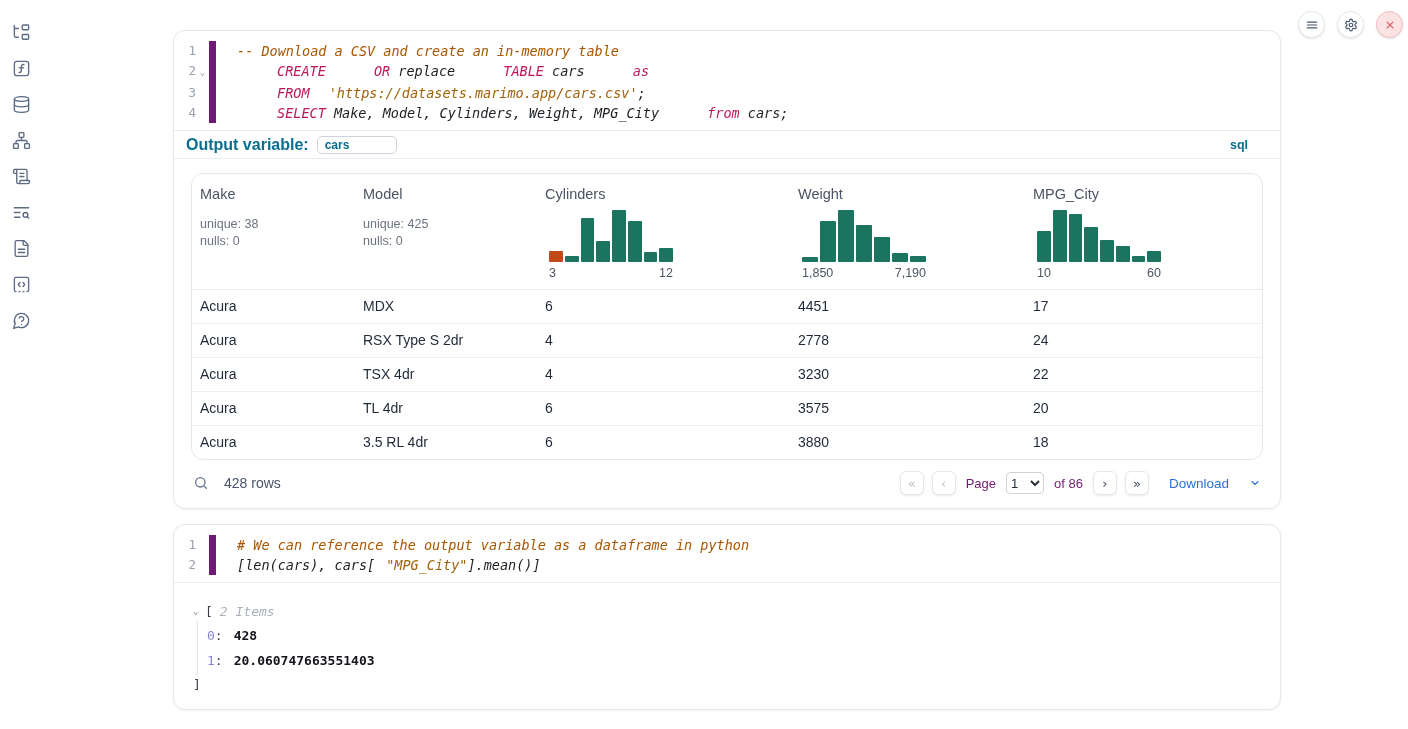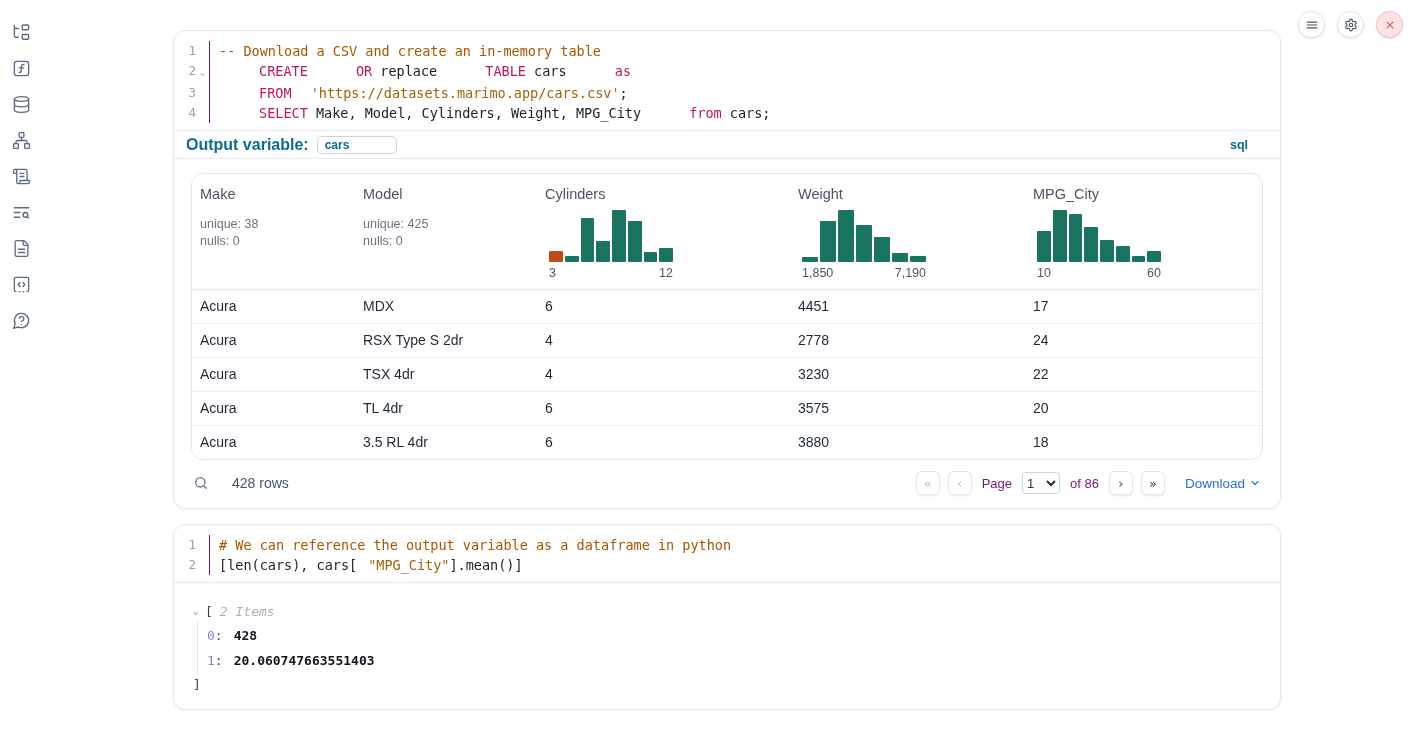--- a/index.html
+++ b/index.html
@@ -29,21 +29,21 @@
     box-shadow:0 1px 3px rgba(16,24,40,.05); overflow:hidden; }
   .cell + .cell { margin-top:15px; }
 
   
   .editor { padding:10px 0 7px 0; font-family:"DejaVu Sans Mono", monospace;
     font-size:13.5px; line-height:20px; }
   .editor.bordered { border-bottom:1px solid #e7eaee; }
   .cline { display:flex; }
   .lnum { width:22px; flex:none; text-align:right; color:#98a1b0; font-size:12.5px; line-height:20px; }
   .lfold { width:13px; flex:none; color:#8a93a3; font-size:9px; text-align:center; line-height:22px; }
-  .lcode { flex:1; border-left:1px solid #701a75; padding-left:9px; white-space:pre; color:#1b1f24; }
+  .lcode { flex:1; border-left:7px solid #701a75; padding-left:21px; white-space:pre; color:#1b1f24;font-style:italic; }
   .tk-com { color:#aa5500; }
   .tk-kw  { color:#be185d;margin-left:40px; }
   .tk-str { color:#a16207;margin-left:11px; }
   .tk-pl  { color:#1b1f24; }
 
   
   .outvar-row { height:29px; border-top:1px solid #e7eaee; border-bottom:1px solid #e7eaee;
     display:flex; align-items:center; padding:0 32px 0 12px; }
   .outvar-label { font-size:16px; font-weight:bold; color:#0b6e8e; }
   .outvar-input { margin-left:8px; width:80px; height:18px; border:1px solid #cdd4dc; border-radius:5px;
@@ -62,31 +62,31 @@
   .hist-bars { display:flex; align-items:flex-end; gap:2px; height:52px; }
   .hist-bar { flex:1; border-radius:1px; }
   .hist-labels { display:flex; justify-content:space-between; font-size:12.5px; color:#4b5563; margin-top:4px; }
   .trow { border-top:1px solid #eceff3; }
   .trow:first-child { border-top:none; }
   .td { padding:0 8px; height:33px; line-height:33px; font-size:14px; color:#1f2937;
     white-space:nowrap; overflow:hidden; }
 
   
   .table-footer { display:flex; align-items:center; height:46px; padding:0 2px; }
-  .tf-left { display:flex; align-items:center; gap:23px; color:#475569; font-size:14px; }
+  .tf-left { display:flex; align-items:center; gap:15px; color:#475569; font-size:14px; }
   .tf-left .search { color:#64748b; }
   .tf-right { margin-left:auto; display:flex; align-items:center; gap:8px; }
   .pg-btn { width:24px; height:24px; border-radius:6px; border:1px solid #e4e7ec; background:#fff;
     box-shadow:0 1px 2px rgba(16,24,40,.09); display:flex; align-items:center; justify-content:center;
     font-size:13px; color:#3f4a5a; padding:0; cursor:pointer; font-family:"DejaVu Sans",sans-serif; }
   .pg-btn.disabled { color:#b9c0cb; }
   .pg-text { font-size:13px; color:#701a75; margin:0 2px; }
   .pg-select { height:22px; min-width:38px; border:1px solid #cdd4dc; border-radius:4px;
     font-size:13px; color:#28303c; background:#fff; }
-  .download { display:flex; align-items:center; gap:4px; color:#2b6fd9; font-size:13.5px;
+  .download { display:flex; align-items:center; gap:20px; color:#2b6fd9; font-size:13.5px;
     margin-left:12px; background:none; border:none; cursor:pointer; padding:0; }
 
   
   .tree { padding:18px 0 14px 19px; font-family:"DejaVu Sans Mono", monospace; font-size:13px; color:#2a2f3a; }
   .tree-head { display:flex; align-items:center; height:20px; }
   .tree-chev { color:#707a89; font-size:9px; width:12px; }
   .tree-bracket { color:#3a3f4a; }
   .tree-items { font-style:italic; color:#aab0ba; margin-left:7px; }
   .tree-body { margin-left:4px; border-left:1px solid #e4e7ec; padding:2px 0; }
   .tree-row { padding:5px 0 5px 9px; }

